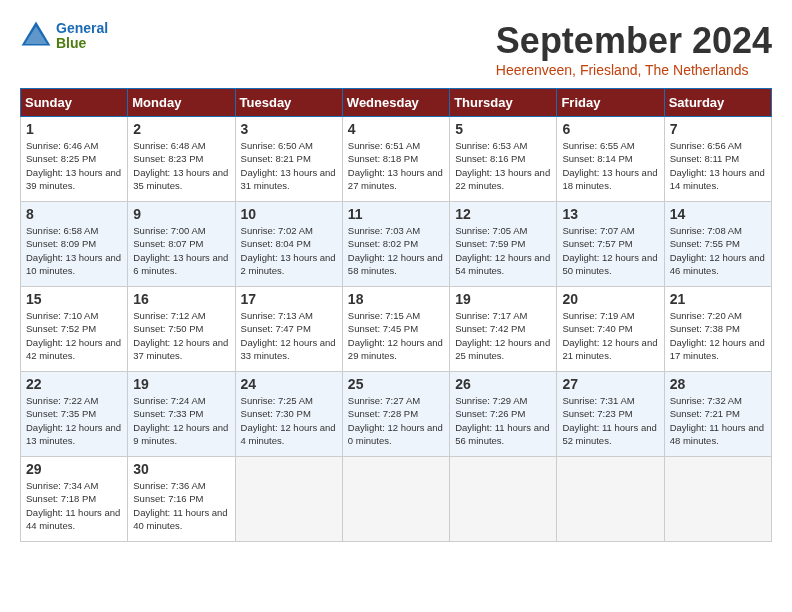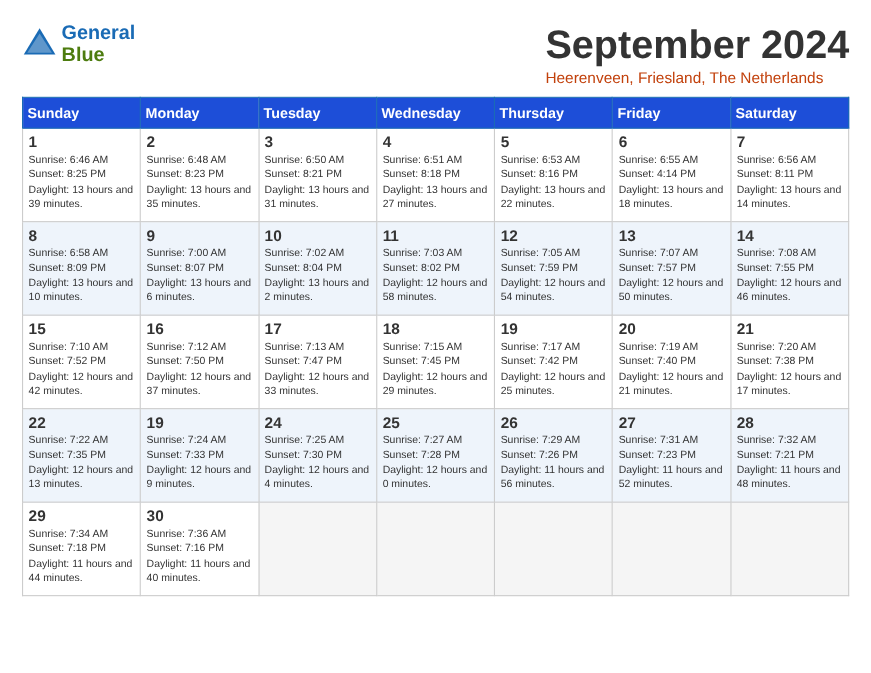--- a/index.html
+++ b/index.html
@@ -15,21 +15,21 @@
       justify-content: space-between;
       align-items: flex-start;
       margin-bottom: 10px;
     }
     .logo {
       display: flex;
       align-items: center;
       gap: 4px;
     }
     .logo-text {
-      font-size: 18px;
+      font-size: 14px;
       font-weight: bold;
       color: #333;
       line-height: 1.1;
     }
     .logo-text span {
       color: #1a6bb5;
     }
     .logo-icon {
       width: 32px;
       height: 32px;
@@ -45,21 +45,21 @@
     .location {
       font-size: 14px;
       color: #c2410c;
     }
     table {
       width: 100%;
       border-collapse: collapse;
       table-layout: fixed;
     }
     thead th {
-      background-color: #1d4ed8;
+      background-color: #7f1d1d;
       color: #fff;
       padding: 6px 4px;
       font-size: 13px;
       font-weight: bold;
       text-align: left;
       border: 1px solid #1a6bb5;
     }
     td {
       border: 1px solid #ccc;
       vertical-align: top;
@@ -155,21 +155,21 @@
         <td>
           <span class="day-num">5</span>
           <div class="day-info">Sunrise: 6:53 AM
 Sunset: 8:16 PM
 Daylight: 13 hours
 and 22 minutes.</div>
         </td>
         <td>
           <span class="day-num">6</span>
           <div class="day-info">Sunrise: 6:55 AM
-Sunset: 4:14 PM
+Sunset: 8:14 PM
 Daylight: 13 hours
 and 18 minutes.</div>
         </td>
         <td>
           <span class="day-num">7</span>
           <div class="day-info">Sunrise: 6:56 AM
 Sunset: 8:11 PM
 Daylight: 13 hours
 and 14 minutes.</div>
         </td>

